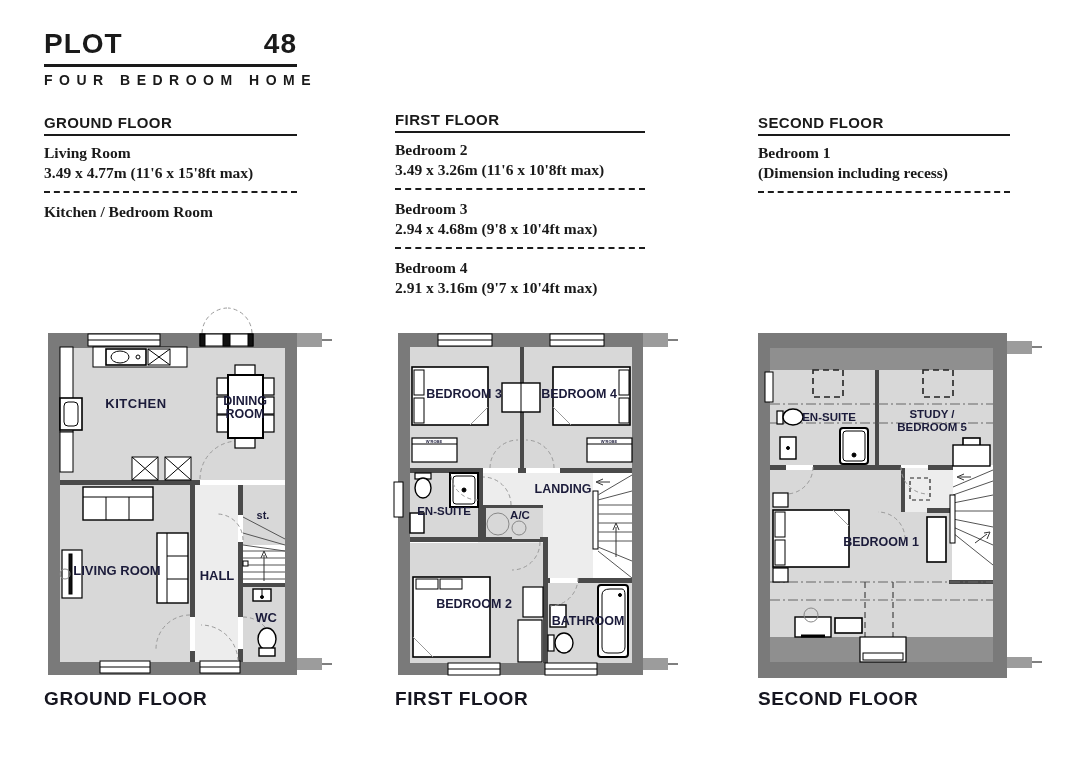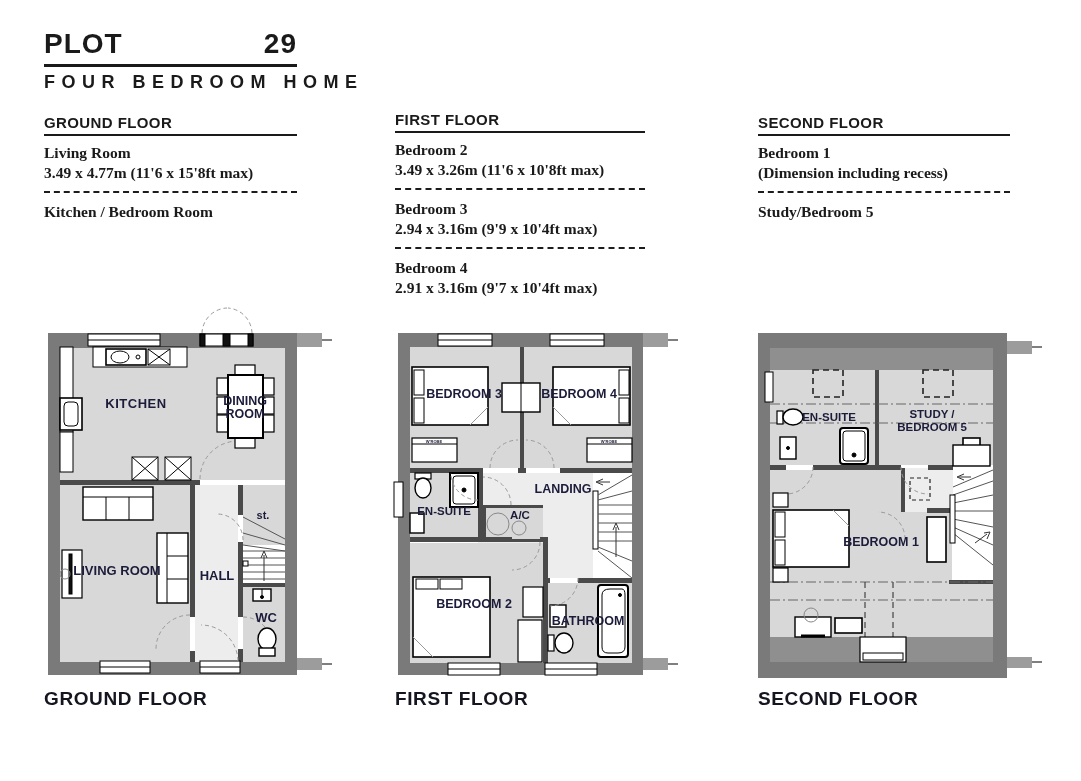--- a/index.html
+++ b/index.html
@@ -5,71 +5,70 @@
   html,body{margin:0;padding:0;}
   body{
     width:1081px;height:781px;position:relative;background:#ffffff;
     font-family:"Liberation Sans",sans-serif;color:#1a1a1a;overflow:hidden;
   }
   
   .title-block{position:absolute;left:44px;top:30px;width:253px;}
   .title-row{display:flex;justify-content:space-between;align-items:flex-end;
     font-size:28px;font-weight:700;letter-spacing:1px;line-height:1;
     padding-bottom:6px;border-bottom:3px solid #1a1a1a;}
-  .subtitle{margin-top:5px;font-size:18px;font-weight:600;letter-spacing:6.5px;white-space:nowrap;}
+  .subtitle{margin-top:5px;font-size:14px;font-weight:600;letter-spacing:6.5px;white-space:nowrap;}
   
   .spec-col{position:absolute;top:114px;width:253px;}
   .spec-col .hdr{font-size:15px;font-weight:700;letter-spacing:.4px;
     padding-bottom:3px;border-bottom:2.5px solid #1a1a1a;margin-bottom:7px;}
   .spec-entry{font-family:"Liberation Serif",serif;font-weight:700;font-size:15.5px;line-height:20px;}
   .spec-sep{border-top:2.5px dashed #1c1c1c;margin:8px 0 9px 0;height:0;}
   
   .plan-caption{position:absolute;top:688px;font-size:19px;font-weight:700;
     letter-spacing:.6px;color:#15151f;}
   
   .plan-svg{position:absolute;}
   svg text{font-family:"Liberation Sans",sans-serif;font-weight:700;fill:#1b1b3a;}
 </style>
 </head>
 <body>
 
 <div class="title-block">
   <div class="title-row">
     <span>PLOT</span>
-    <span>29</span>
+    <span>48</span>
   </div>
   <div class="subtitle">FOUR BEDROOM HOME</div>
 </div>
 
 <div class="spec-col" style="left:44px;width:253px;">
   <div class="hdr">GROUND FLOOR</div>
   <div class="spec-entry">Living Room</div>
   <div class="spec-entry">3.49 x 4.77m (11'6 x 15'8ft max)</div>
   <div class="spec-sep"></div>
   <div class="spec-entry">Kitchen / Bedroom Room</div>
 </div>
 
 <div class="spec-col" style="left:395px;top:111px;width:250px;">
   <div class="hdr">FIRST FLOOR</div>
   <div class="spec-entry">Bedroom 2</div>
   <div class="spec-entry">3.49 x 3.26m (11'6 x 10'8ft max)</div>
   <div class="spec-sep"></div>
   <div class="spec-entry">Bedroom 3</div>
-  <div class="spec-entry">2.94 x 3.16m (9'9 x 10'4ft max)</div>
+  <div class="spec-entry">2.94 x 4.68m (9'8 x 10'4ft max)</div>
   <div class="spec-sep"></div>
   <div class="spec-entry">Bedroom 4</div>
   <div class="spec-entry">2.91 x 3.16m (9'7 x 10'4ft max)</div>
 </div>
 
 <div class="spec-col" style="left:758px;width:252px;">
   <div class="hdr">SECOND FLOOR</div>
   <div class="spec-entry">Bedroom 1</div>
   <div class="spec-entry">(Dimension including recess)</div>
   <div class="spec-sep"></div>
-  <div class="spec-entry">Study/Bedroom 5</div>
 </div>
 
 <svg class="plan-svg" style="left:40px;top:295px;" width="330" height="392" viewBox="0 0 330 392">
 
   <g>
     <rect x="8" y="38" width="249" height="342" fill="#7a7a7a"></rect>
     <rect x="257" y="38" width="25" height="14" fill="#9c9c9c"></rect>
     <rect x="257" y="363" width="25" height="12" fill="#9c9c9c"></rect>
     <line x1="282" y1="45" x2="292" y2="45" stroke="#555" stroke-width="1.5"></line>
     <line x1="282" y1="369" x2="292" y2="369" stroke="#555" stroke-width="1.5"></line>

